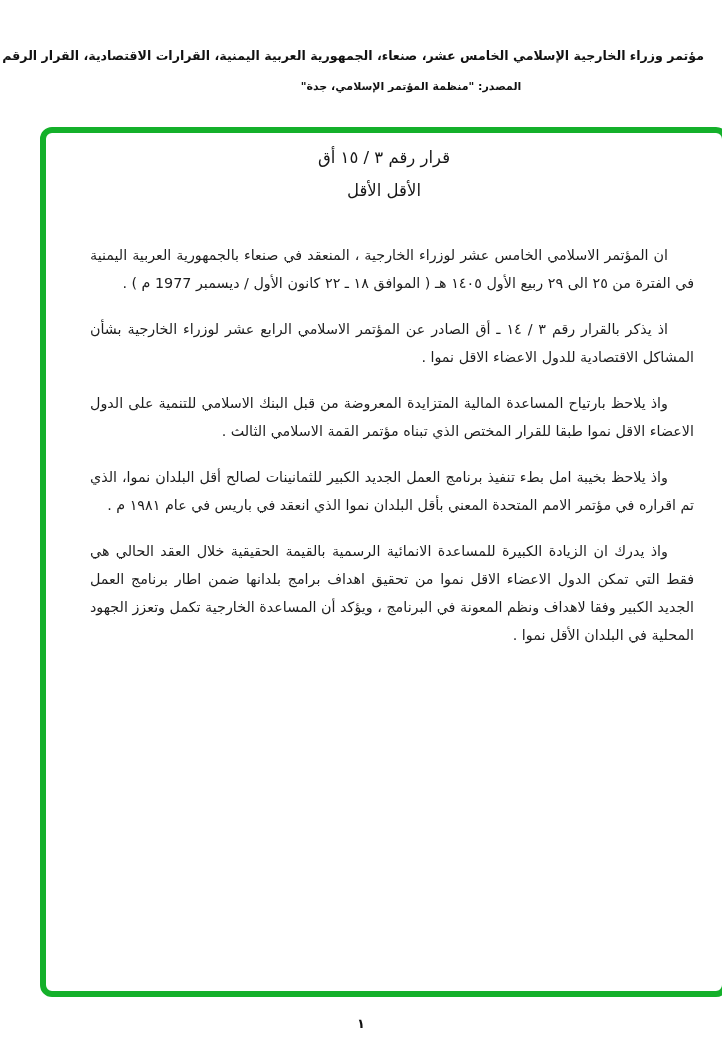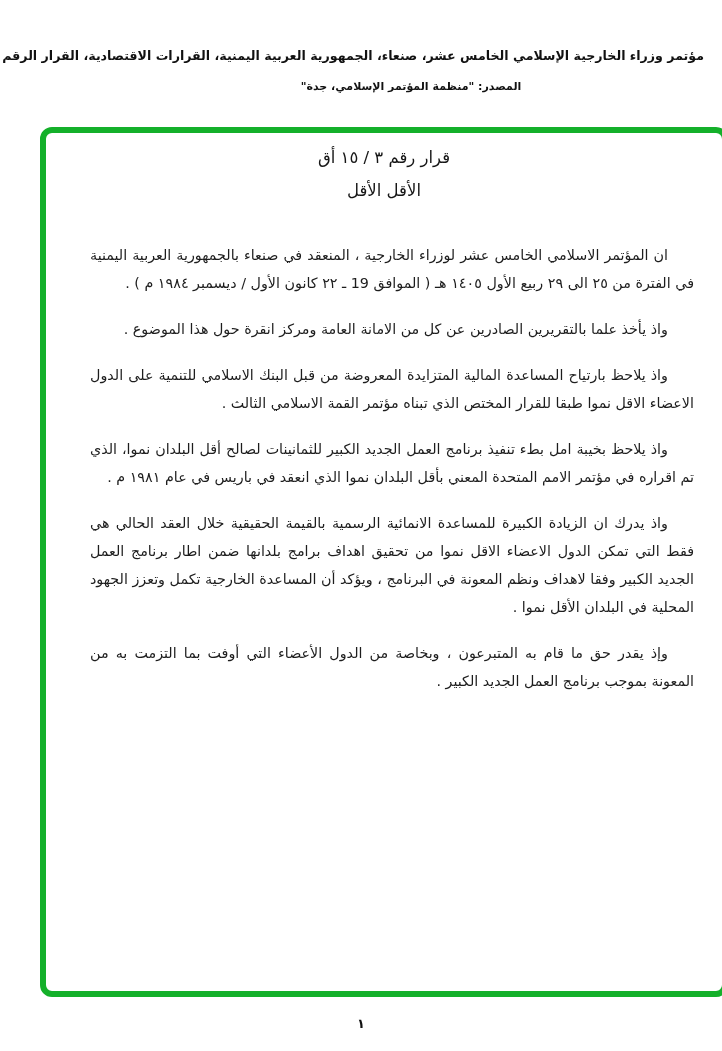--- a/index.html
+++ b/index.html
@@ -98,24 +98,23 @@
   </div>
 
   <div class="doc-frame" style="border-color: rgb(20, 176, 42);">
 
     <div class="doc-title">
       <div>قرار رقم ٣ / ١٥ أق</div>
       <div>الأقل الأقل</div>
     </div>
 
     <div class="doc-body">
-      <p>ان المؤتمر الاسلامي الخامس عشر لوزراء الخارجية ، المنعقد في صنعاء بالجمهورية العربية اليمنية في الفترة من ٢٥ الى ٢٩ ربيع الأول ١٤٠٥ هـ ( الموافق 19 ـ ٢٢ كانون الأول / ديسمبر ١٩٨٤ م ) .</p>
-      <p>واذ يأخذ علما بالتقريرين الصادرين عن كل من الامانة العامة ومركز انقرة حول هذا الموضوع .</p>
+      <p>ان المؤتمر الاسلامي الخامس عشر لوزراء الخارجية ، المنعقد في صنعاء بالجمهورية العربية اليمنية في الفترة من ٢٥ الى ٢٩ ربيع الأول ١٤٠٥ هـ ( الموافق ١٨ ـ ٢٢ كانون الأول / ديسمبر 1977 م ) .</p>
+      <p>اذ يذكر بالقرار رقم ٣ / ١٤ ـ أق الصادر عن المؤتمر الاسلامي الرابع عشر لوزراء الخارجية بشأن المشاكل الاقتصادية للدول الاعضاء الاقل نموا .</p>
       <p>واذ يلاحظ بارتياح المساعدة المالية المتزايدة المعروضة من قبل البنك الاسلامي للتنمية على الدول الاعضاء الاقل نموا طبقا للقرار المختص الذي تبناه مؤتمر القمة الاسلامي الثالث .</p>
       <p>واذ يلاحظ بخيبة امل بطء تنفيذ برنامج العمل الجديد الكبير للثمانينات لصالح أقل البلدان نموا، الذي تم اقراره في مؤتمر الامم المتحدة المعني بأقل البلدان نموا الذي انعقد في باريس في عام ١٩٨١ م .</p>
       <p>واذ يدرك ان الزيادة الكبيرة للمساعدة الانمائية الرسمية بالقيمة الحقيقية خلال العقد الحالي هي فقط التي تمكن الدول الاعضاء الاقل نموا من تحقيق اهداف برامج بلدانها ضمن اطار برنامج العمل الجديد الكبير وفقا لاهداف ونظم المعونة في البرنامج ، ويؤكد أن المساعدة الخارجية تكمل وتعزز الجهود المحلية في البلدان الأقل نموا .</p>
-      <p>وإذ يقدر حق ما قام به المتبرعون ، وبخاصة من الدول الأعضاء التي أوفت بما التزمت به من المعونة بموجب برنامج العمل الجديد الكبير .</p>
     </div>
   </div>
 
   <div class="page-number">١</div>
 
 </div>
 
 </body></html>

